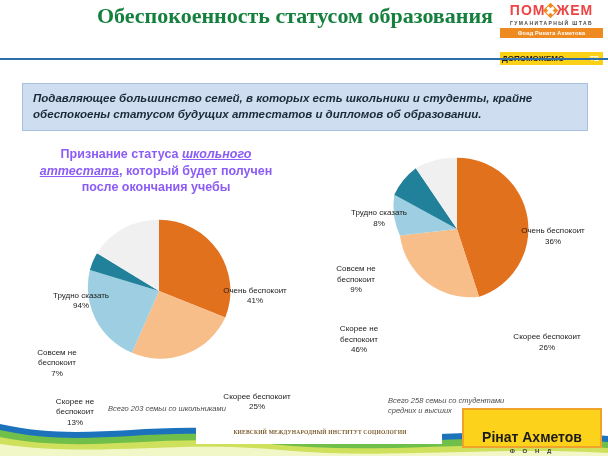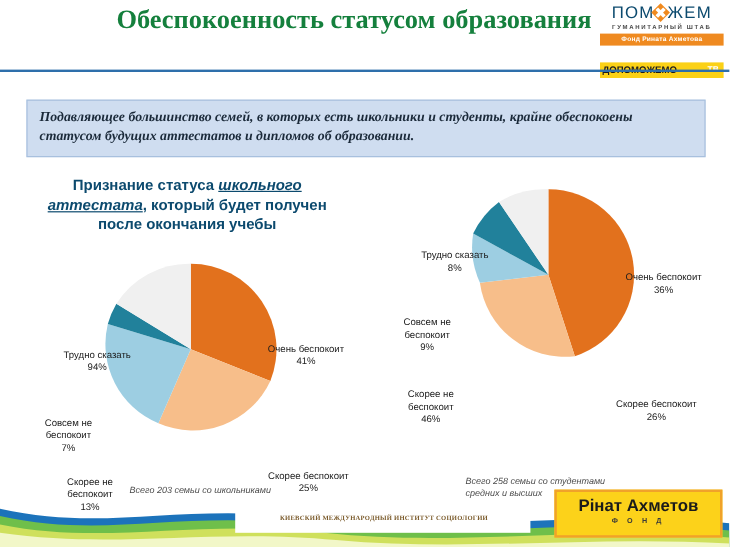--- a/index.html
+++ b/index.html
@@ -26,21 +26,21 @@
     font-size:22px;font-weight:bold;color:#15803d;
     line-height:28px;text-align:left;
     font-family:"Liberation Serif","DejaVu Serif",serif;
     margin-left:13px;
   }
 
   
   .pom{position:absolute;left:500px;top:2px;width:103px;height:50px;}
   .pom-word{
     position:relative;height:17px;line-height:17px;
-    font-size:14px;font-weight:normal;color:#0c4a6e;letter-spacing:1px;
+    font-size:14px;font-weight:bold;color:#ef4444;letter-spacing:1px;
     text-align:center;
   }
   .pom-diamond{
     display:inline-block;width:11px;height:11px;background:#f08a1e;
     transform:rotate(45deg);position:relative;top:1px;margin:0 0px;
   }
   .pom-diamond:after{
     content:"";position:absolute;left:4px;top:1px;width:3px;height:9px;background:#fff;
   }
   .pom-diamond:before{
@@ -64,31 +64,31 @@
     position:absolute;right:4px;top:0;line-height:13px;font-size:7px;font-weight:bold;color:#ffffff;
   }
 
   
   .band{
     position:absolute;left:22px;top:83px;width:564px;height:46px;
     background:#cfddf0;border:1px solid #a8c0de;
   }
   .band-txt{
     padding:6px 10px 0 10px;
-    font-style:italic;font-weight:bold;font-size:11.5px;color:#1b2a3a;line-height:16px;font-family:Liberation Serif, serif;
+    font-style:italic;font-weight:bold;font-size:11.5px;color:#1b2a3a;line-height:16px;
   }
 
   
   .col{position:absolute;top:146px;width:296px;height:280px;}
   .col-left{left:8px;}
   .col-right{left:304px;}
 
   .chart-title{
     width:270px;margin:0 auto;text-align:center;
-    font-size:12.5px;font-weight:bold;color:#0c4a6e;line-height:16.5px;
+    font-size:12.5px;font-weight:bold;color:#8b5cf6;line-height:16.5px;
   }
   .chart-title .em{font-style:italic;text-decoration:underline;}
 
   .pie-wrap{position:relative;width:296px;height:185px;}
   .pie{position:absolute;}
   .pie svg{display:block;}
 
   .lab{
     position:absolute;text-align:center;font-size:8px;font-weight:normal;
     color:#1b1b1b;line-height:10.5px;width:78px;
@@ -105,21 +105,21 @@
     font-family:"Liberation Serif","DejaVu Serif",serif;
   }
 
   
   .rinat{
     position:absolute;left:462px;top:408px;width:136px;height:36px;
     background:#fcd21a;border:2px solid #f0a22a;
   }
   .rinat .r1{
     text-align:center;font-size:14px;font-weight:bold;color:#1b1b1b;
-    line-height:20px;padding-top:1px;
+    line-height:20px;padding-top:1px;margin-top:16px;
   }
   .rinat .r2{
     text-align:center;font-size:6px;font-weight:bold;color:#3a3a3a;letter-spacing:3px;
     line-height:8px;
   }
 </style>
 </head>
 <body>
 
 <div class="slide">

